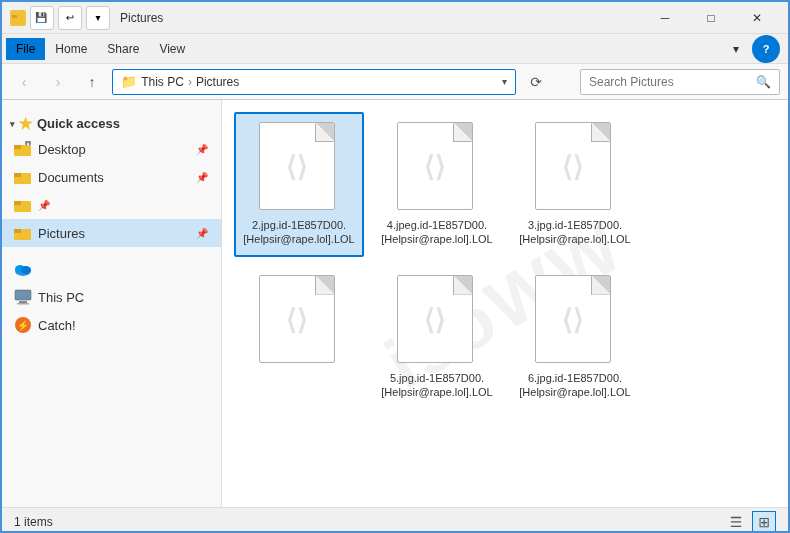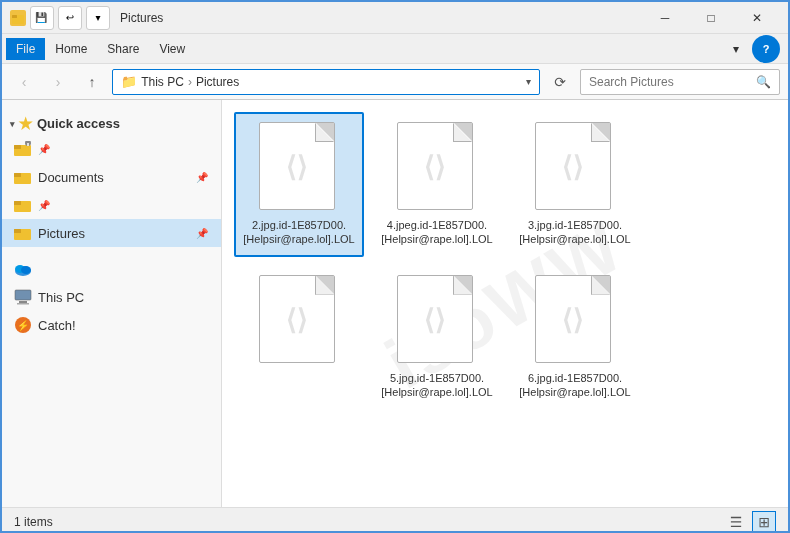--- a/index.html
+++ b/index.html
@@ -31,21 +31,21 @@
       padding: 0 4px;
       border-bottom: 1px solid #ddd;
     }
     .menu-item {
       padding: 4px 10px;
       cursor: pointer;
       border-radius: 2px;
       font-size: 12px;
       color: #333;
     }
-    .menu-item.active { background: #0078d7; color: #e5e5e5; border-radius: 0; }
+    .menu-item.active { background: #0078d7; color: #000000; border-radius: 0; }
 
     
     .address-bar {
       background: #f8f8f8;
       height: 36px;
       display: flex;
       align-items: center;
       padding: 0 8px;
       border-bottom: 1px solid #ccc;
       gap: 6px;
@@ -72,20 +72,21 @@
     .search-box {
       width: 200px;
       height: 26px;
       border: 1px solid #bbb;
       border-radius: 2px;
       background: #fff;
       display: flex;
       align-items: center;
       padding: 0 8px;
       gap: 4px;
+      margin-left: 24px;
     }
     .search-input {
       border: none;
       outline: none;
       font-size: 12px;
       flex: 1;
       background: transparent;
       color: #999;
     }
     .search-icon-btn { color: #555; font-size: 12px; cursor: pointer; }
@@ -301,20 +302,21 @@
     </div>
     <div class="sidebar-item">
       <div class="sidebar-item-icon">
         <svg width="18" height="16" viewBox="0 0 18 16">
             <rect x="0" y="4" width="17" height="11" rx="1" fill="#f0c030"></rect>
             <rect x="0" y="4" width="7" height="4" rx="0.5" fill="#d4a020"></rect>
             <circle cx="14" cy="2" r="3" fill="#888"></circle>
             <line x1="14" y1="2" x2="14" y2="5" stroke="#fff" stroke-width="1.5"></line>
           </svg>
       </div>
+      <span class="sidebar-label">Desktop</span>
       <span class="sidebar-pin">📌</span>
     </div>
     <div class="sidebar-item">
       <div class="sidebar-item-icon">
         <svg width="18" height="16" viewBox="0 0 18 16">
             <rect x="0" y="4" width="17" height="11" rx="1" fill="#f0c030"></rect>
             <rect x="0" y="4" width="7" height="4" rx="0.5" fill="#d4a020"></rect>
           </svg>
       </div>
       <span class="sidebar-label">Documents</span>

